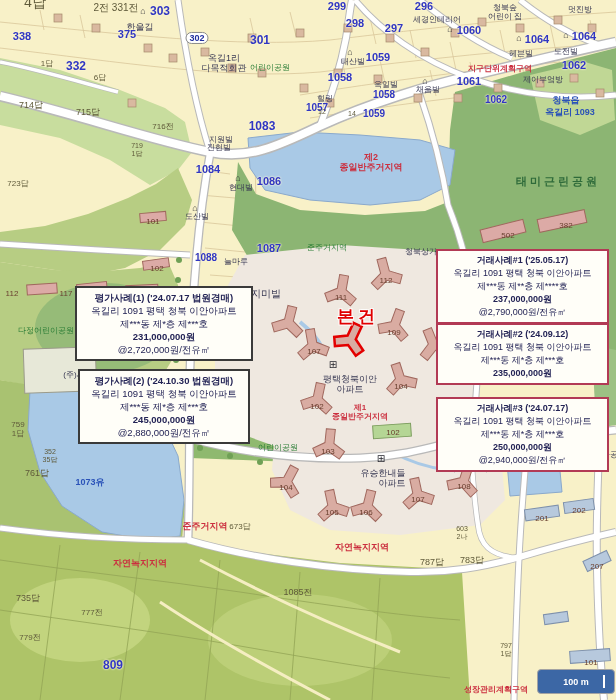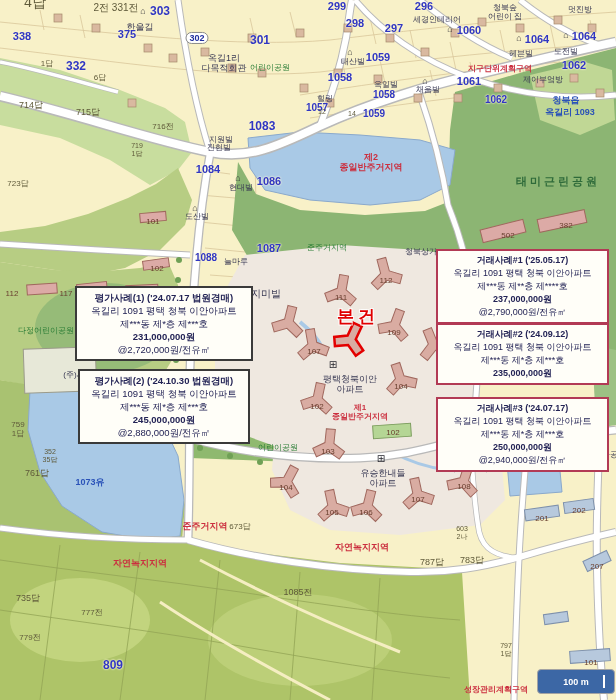--- a/index.html
+++ b/index.html
@@ -323,21 +323,21 @@
       <div class="ml num" style="left: 314px; top: 352px; font-size: 8px;">107</div>
       <div class="ml num" style="left: 401px; top: 387px; font-size: 8px;">104</div>
       <div class="ml num" style="left: 317px; top: 407px; font-size: 8px;">102</div>
       <div class="ml icon" style="left: 333px; top: 365px; font-size: 10px;">⊞</div>
       <div class="ml bn" style="left: 350px; top: 384px; font-size: 9px;">평택청북이안
 아파트</div>
       <div class="ml rd" style="left: 360px; top: 413px; font-size: 8px;">제1
 종일반주거지역</div>
       <div class="ml pb" style="left: 468px; top: 432px; font-size: 10px;">1092</div>
       <div class="ml icon" style="left: 381px; top: 459px; font-size: 10px;">⊞</div>
-      <div class="ml bn" style="left: 383px; top: 478px; font-size: 9px;">유승한내들
+      <div class="ml bn" style="left: 383px; top: 478px; font-size: 9px; text-align: right;">유승한내들
 아파트</div>
       <div class="ml bn" style="left: 472px; top: 469px; font-size: 8px;">메트로스위첸</div>
       <div class="ml num" style="left: 328px; top: 452px; font-size: 8px;">103</div>
       <div class="ml num" style="left: 393px; top: 433px; font-size: 8px;">102</div>
       <div class="ml num" style="left: 332px; top: 513px; font-size: 8px;">105</div>
       <div class="ml num" style="left: 366px; top: 513px; font-size: 8px;">106</div>
       <div class="ml num" style="left: 418px; top: 500px; font-size: 8px;">107</div>
       <div class="ml num" style="left: 464px; top: 487px; font-size: 8px;">108</div>
       <div class="ml num" style="left: 286px; top: 488px; font-size: 8px;">104</div>
       <div class="ml num" style="left: 508px; top: 236px; font-size: 8px;">502</div>

